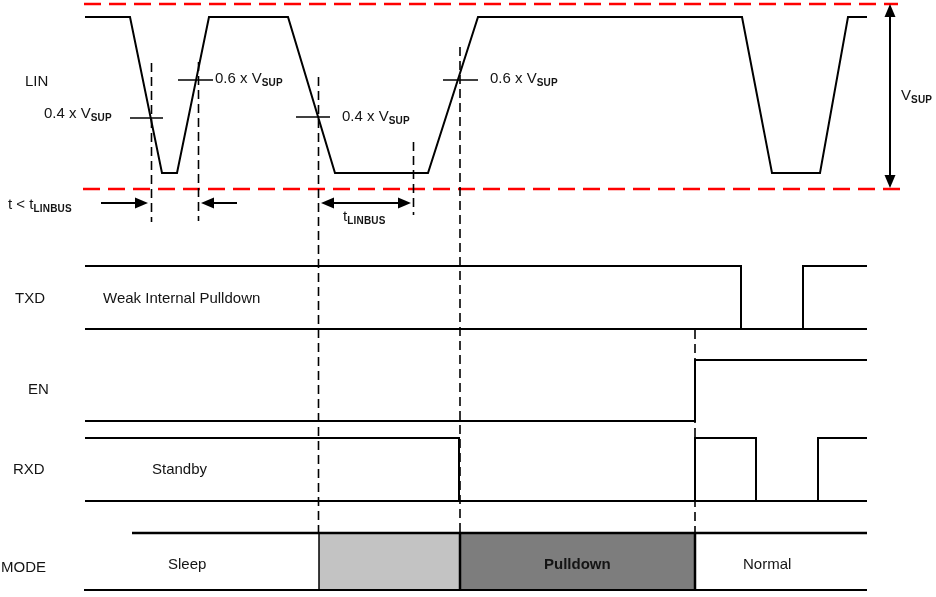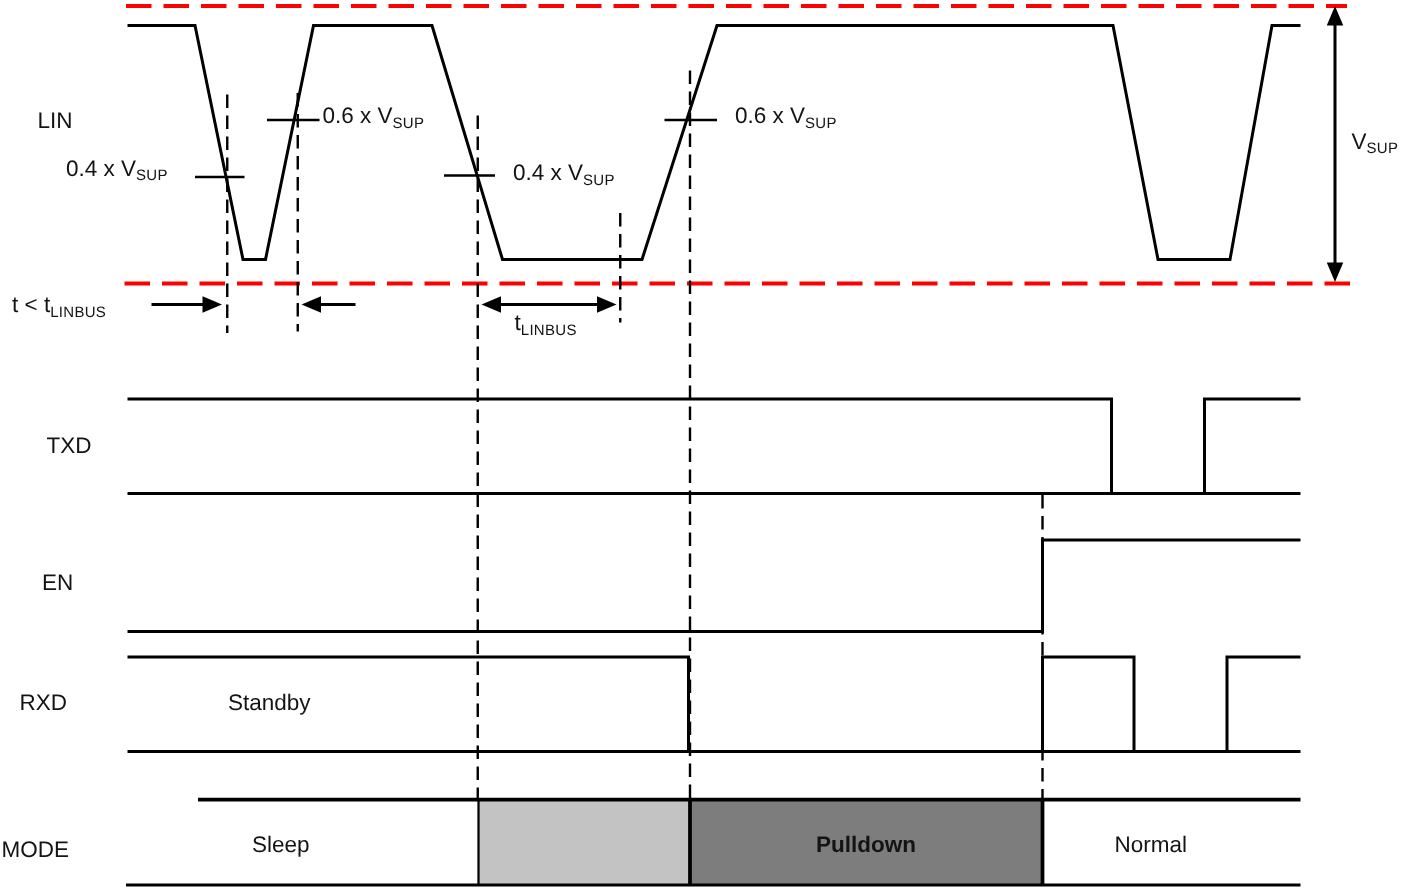--- a/index.html
+++ b/index.html
@@ -13,21 +13,21 @@
   }
   .stage svg{position:absolute;left:0;top:0;}
   .lbl{
     position:absolute;
     font-family:"Liberation Sans", sans-serif;
     font-size:15px;
     line-height:1.05;
     color:#141414;
     white-space:nowrap;
   }
-  .lbl .s{font-size:10px;vertical-align:-3px;letter-spacing:0.2px;}
+  .lbl .s{font-size:10px;vertical-align:-3px;letter-spacing:0.2px;font-weight:bold;}
   .bold{font-weight:bold;}
 </style>
 </head>
 <body>
 
 <div class="stage">
 
   <svg width="936" height="597" viewBox="0 0 936 597">
 
     <line x1="84" y1="4" x2="898" y2="4" stroke-width="2.6" stroke-dasharray="17 8" stroke="#ff0000"></line>
@@ -118,22 +118,23 @@
   </div>
 
   <div class="lbl" style="left:343px;top:208px">
     <span>t</span><span class="s">LINBUS</span>
   </div>
 
   <div class="lbl" style="left:901px;top:87px">
     <span>V</span><span class="s">SUP</span>
   </div>
 
-  <div class="lbl" style="left:31px;top:290px">TXD</div>
+  <div class="lbl" style="left:15px;top:290px">TXD</div>
 
+  <div class="lbl" style="left:103px;top:290px">Weak Internal Pulldown</div>
 
   <div class="lbl" style="left:28px;top:381px">EN</div>
 
   <div class="lbl" style="left:13px;top:461px">RXD</div>
 
   <div class="lbl" style="left:152px;top:461px">Standby</div>
 
   <div class="lbl" style="left:1px;top:559px">MODE</div>
 
   <div class="lbl" style="left:168px;top:556px">Sleep</div>

